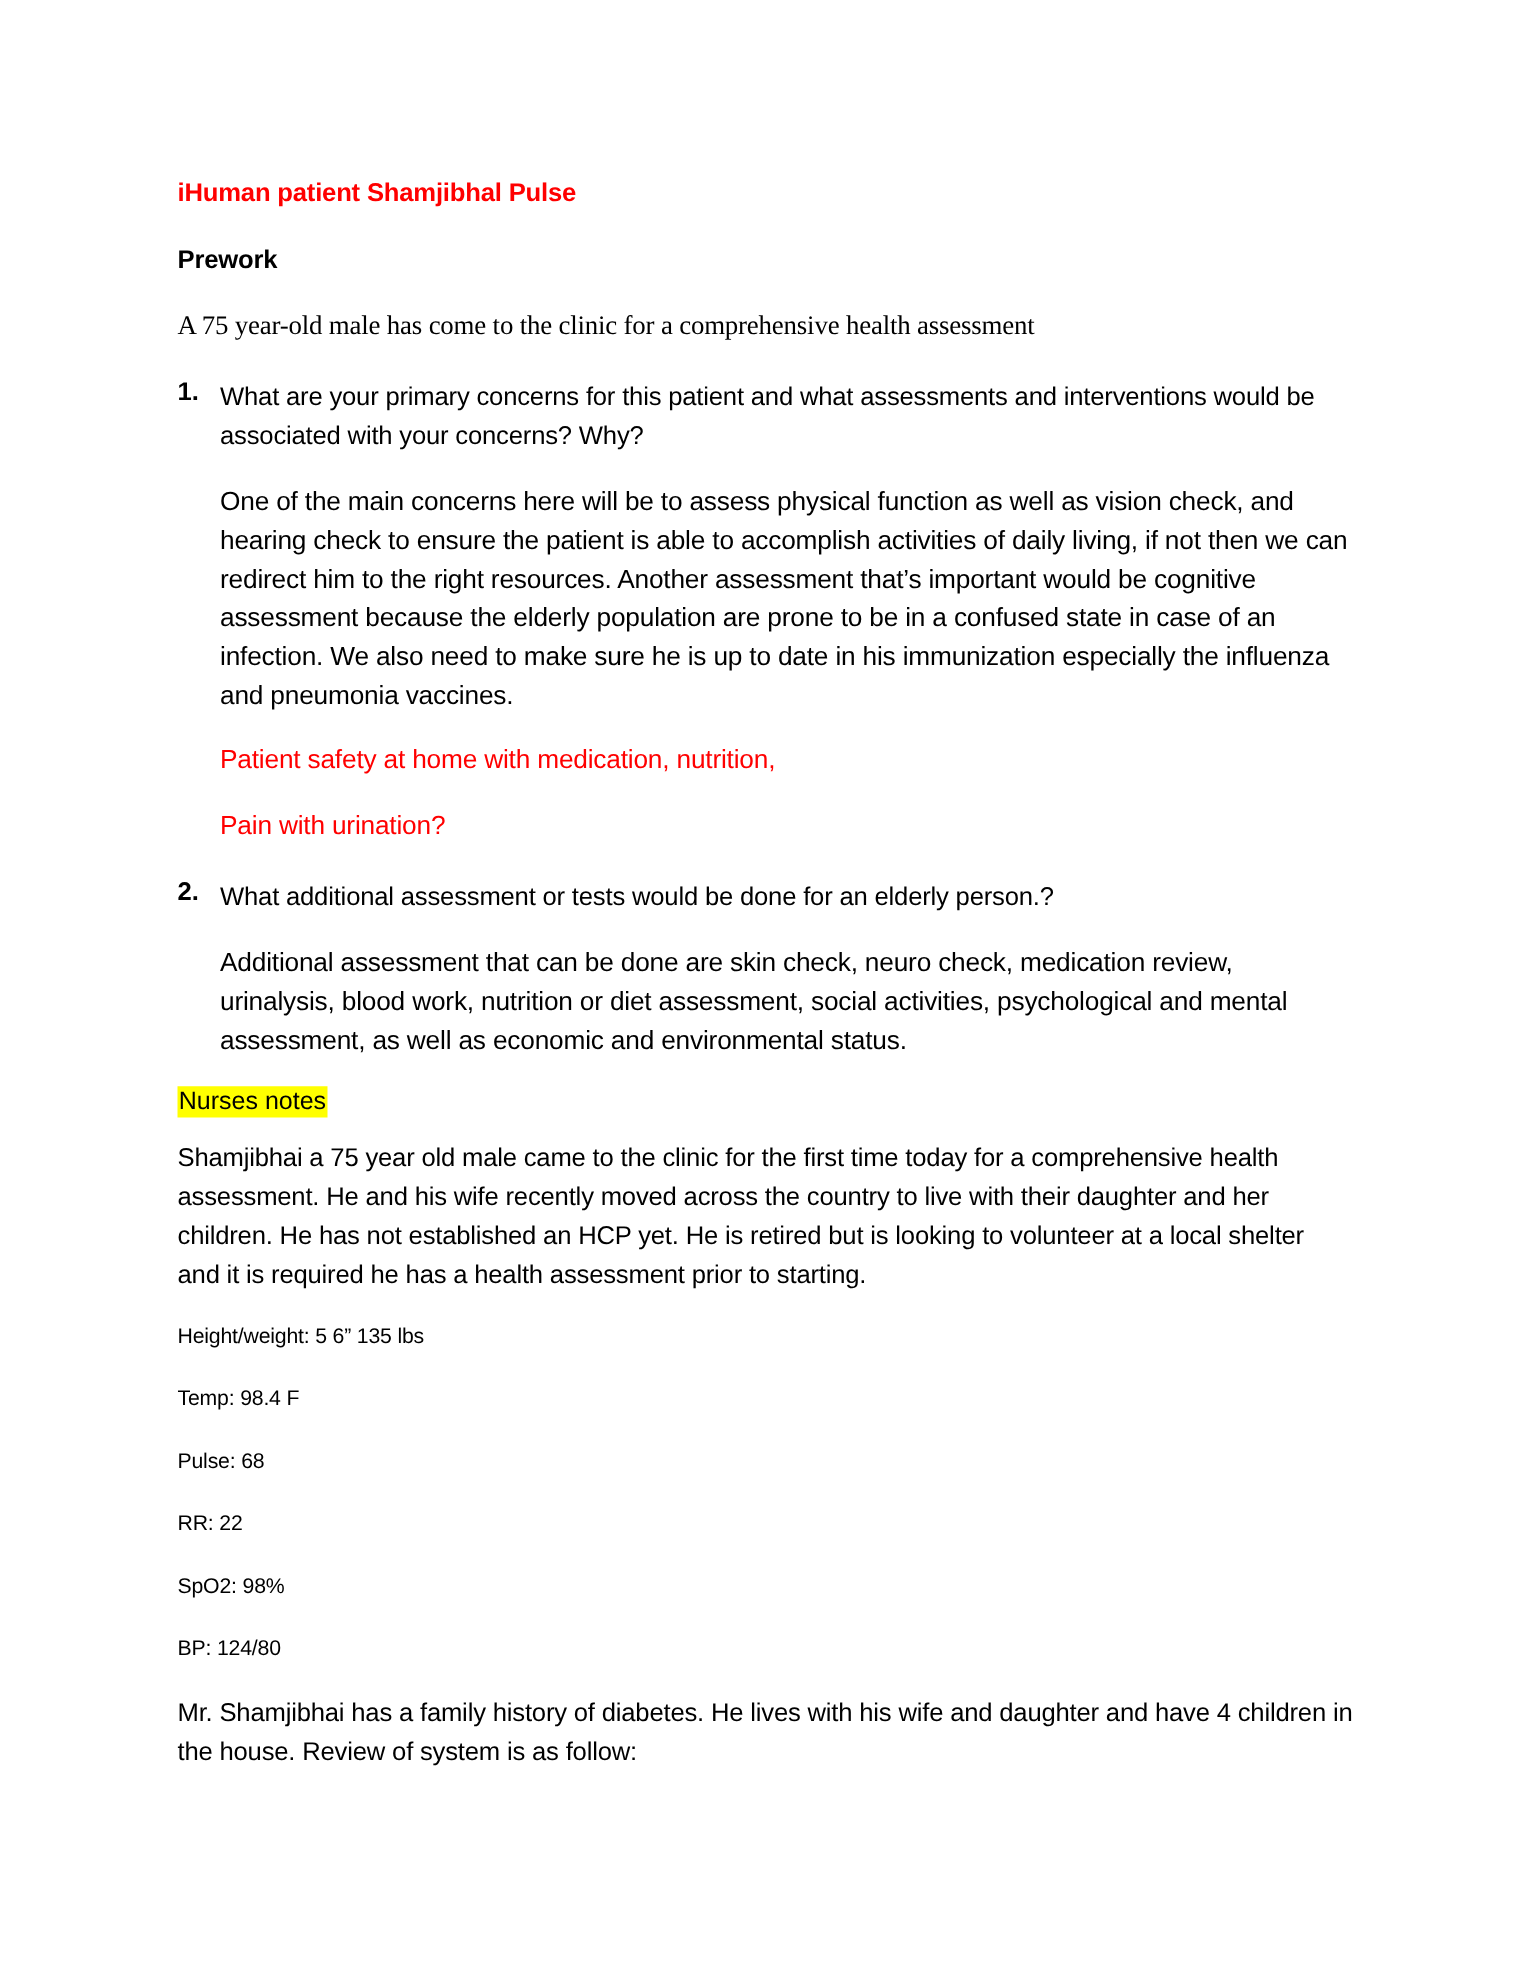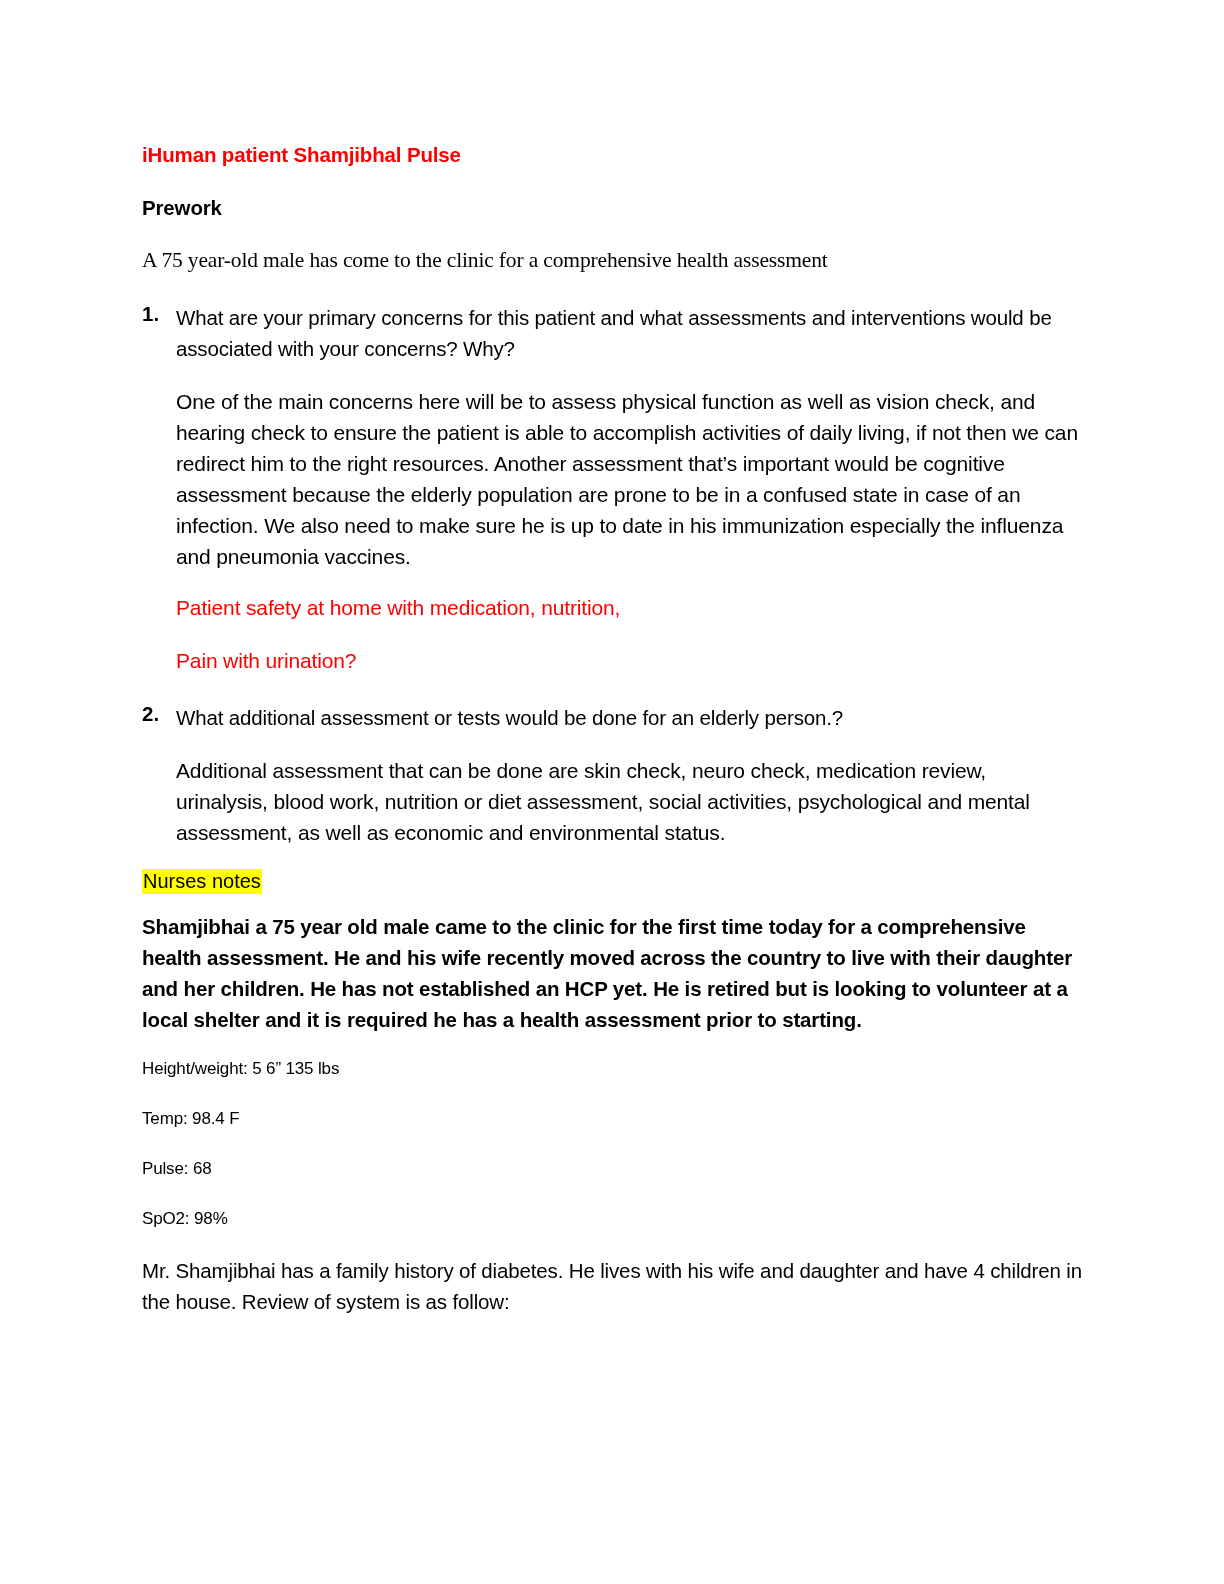--- a/index.html
+++ b/index.html
@@ -115,21 +115,20 @@
   .hl {
     background: #FFFF00;
     padding: 1px 1px 2px 1px;
   }
 
   .notes-para {
     width: 940px;
     font-size: 20.5px;
     line-height: 31px;
     margin-bottom: 20px;
-    font-weight: bold;
   }
 
   .vital {
     font-size: 17px;
     line-height: 28px;
     margin-bottom: 22px;
   }
 
   .closing {
     width: 940px;
@@ -170,18 +169,20 @@
 
     <p class="p answer">Additional assessment that can be done are skin check, neuro check, medication review, urinalysis, blood work, nutrition or diet assessment, social activities, psychological and mental assessment, as well as economic and environmental status.</p>
 
     <p class="p highlight-head"><span class="hl">Nurses notes</span></p>
 
     <p class="p notes-para">Shamjibhai a 75 year old male came to the clinic for the first time today for a comprehensive health assessment. He and his wife recently moved across the country to live with their daughter and her children. He has not established an HCP yet. He is retired but is looking to volunteer at a local shelter and it is required he has a health assessment prior to starting.</p>
 
     <p class="p vital">Height/weight: 5 6” 135 lbs</p>
     <p class="p vital">Temp: 98.4 F</p>
     <p class="p vital">Pulse: 68</p>
+    <p class="p vital">RR: 22</p>
     <p class="p vital">SpO2: 98%</p>
+    <p class="p vital">BP: 124/80</p>
 
     <p class="p closing">Mr. Shamjibhai has a family history of diabetes. He lives with his wife and daughter and have 4 children in the house. Review of system is as follow:</p>
 
   </div>
 </div>
 
 </body></html>

